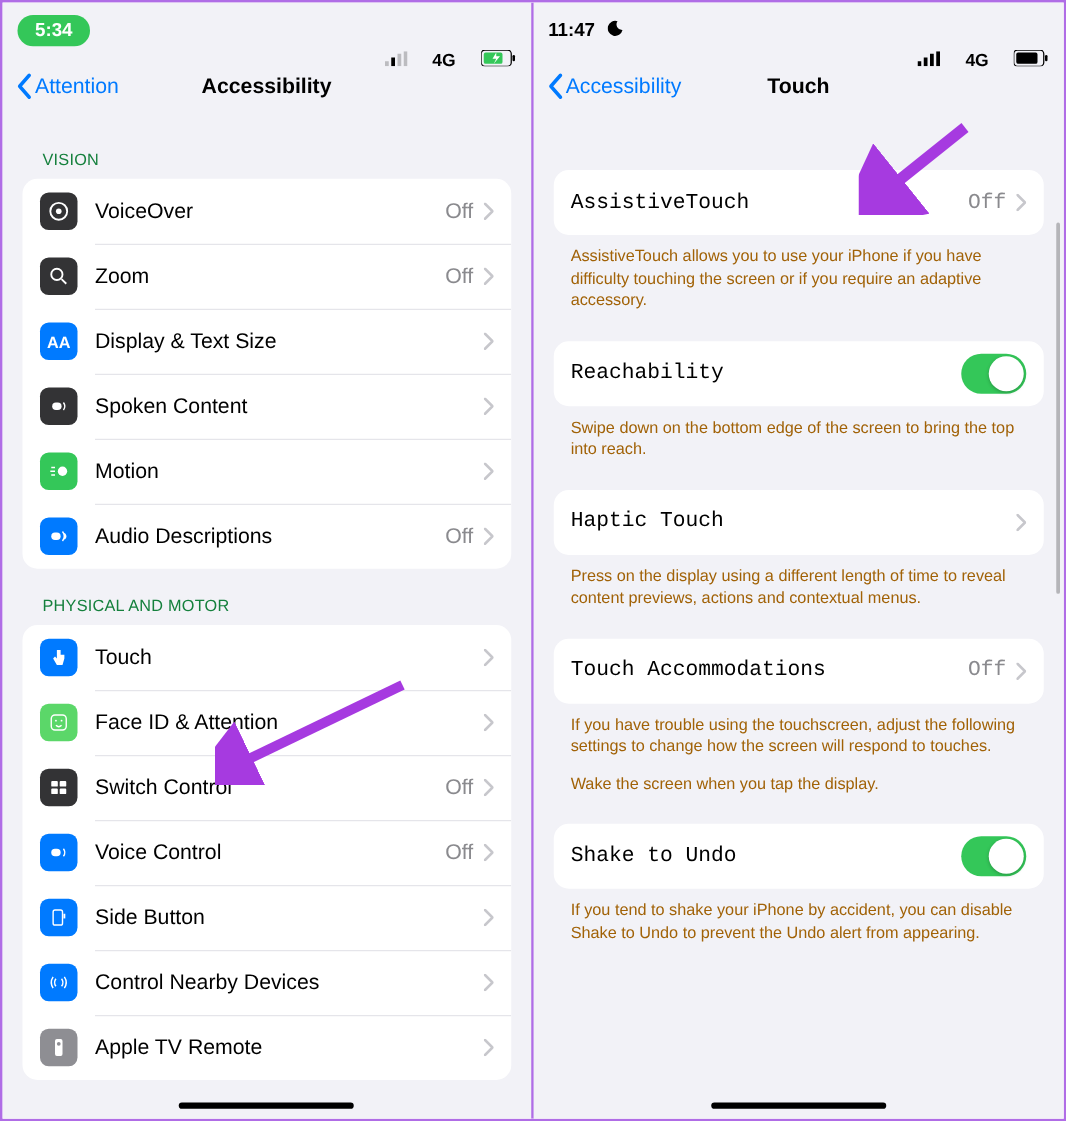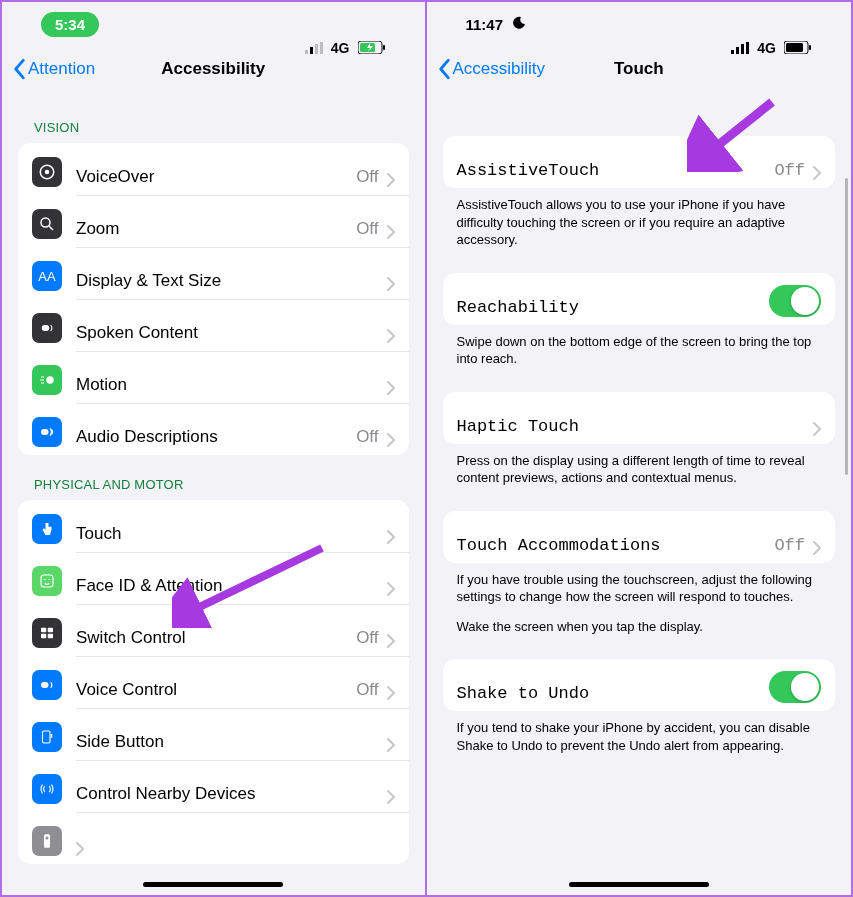--- a/index.html
+++ b/index.html
@@ -25,26 +25,26 @@
     display: flex;
     flex-direction: column;
   }
   .phone:last-child { border-right: none; }
   
   .statusbar {
     height: 44px;
     display: flex;
     align-items: center;
     justify-content: space-between;
-    padding: 0 39px;
+    padding: 0 12px;
     font-size: 15px;
     font-weight: 600;
   }
   .status-left { display: flex; align-items: center; gap: 6px; }
-  .status-right { display: flex; align-items: flex-start; gap: 8px; margin-top: 48px; }
+  .status-right { display: flex; align-items: flex-start; gap: 20px; margin-top: 48px; }
   .time-pill {
     background: #34c759;
     color: #fff;
     padding: 4px 14px;
     border-radius: 20px;
     font-weight: 600;
   }
   .moon { font-size: 13px; margin-left: 4px; }
   
   .navbar {
@@ -85,21 +85,21 @@
   }
   
   .group {
     background: #fff;
     margin: 0 16px;
     border-radius: 12px;
     overflow: hidden;
   }
   .row {
     display: flex;
-    align-items: flex-end;
+    align-items: center;
     min-height: 52px;
     padding: 8px 14px 8px 14px;
     cursor: pointer;
     position: relative;
   }
   .row + .row::before {
     content: "";
     position: absolute;
     top: 0;
     left: 58px;
@@ -126,21 +126,21 @@
     font-size: 17px;
     color: #8a8a8e;
     margin-right: 8px;
   }
   .row .chevron {
     color: #c7c7cc;
   }
   .row .chevron svg { width: 8px; height: 14px; display:block; }
   .footer {
     font-size: 13px;
-    color: #000000;
+    color: #a16207;
     padding: 8px 30px 4px 30px;
     line-height: 1.35;
   }
   .group.single { margin-top: 20px; font-family: Liberation Mono, monospace; }
   
   .toggle {
     width: 52px;
     height: 32px;
     border-radius: 16px;
     position: relative;
@@ -186,21 +186,21 @@
     pointer-events: none;
     z-index: 50;
   }
   
   .ic-blue { background:#007aff; }
   .ic-green { background:#34c759; }
   .ic-dark { background:#333335; }
   .ic-lightgreen { background:#5bd769; }
   .ic-gray { background:#8e8e93; }
   .icon svg { width:18px; height:18px; fill:#fff; }
-  .icon span { color:#fff; font-size:13px; font-weight:400; }
+  .icon span { color:#fff; font-size:13px; font-weight:700; }
 </style>
 </head>
 <body>
 
 <div class="container">
 
   <div class="phone">
     <div class="statusbar">
       <div class="status-left">
         <span class="time-pill">5:34</span>
@@ -416,20 +416,21 @@
               </svg>
             </span>
           </div>
           <div class="row">
             <div class="icon ic-gray">
               <svg viewBox="0 0 24 24">
                 <rect x="8" y="3" width="8" height="18" rx="2" fill="#fff"></rect>
                 <circle cx="12" cy="8" r="2" fill="#8e8e93"></circle>
               </svg>
             </div>
+            <span class="label">Apple TV Remote</span>
             <span class="chevron">
               <svg viewBox="0 0 8 14">
                 <path d="M1 1 L7 7 L1 13" stroke="#c7c7cc" stroke-width="2" fill="none" stroke-linecap="round" stroke-linejoin="round"></path>
               </svg>
             </span>
           </div>
         </div>
 
       <div class="home-indicator"></div>
 

